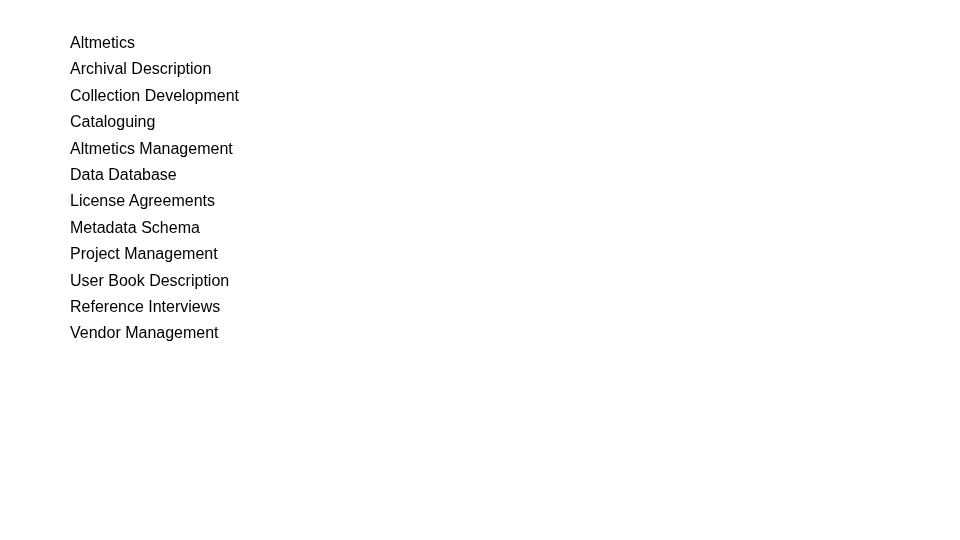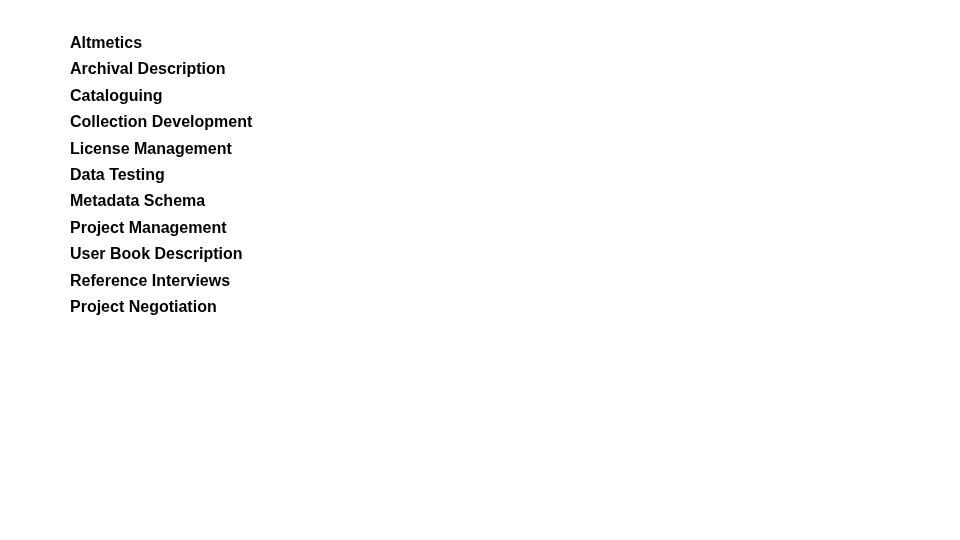--- a/index.html
+++ b/index.html
@@ -1,19 +1,18 @@
 <!DOCTYPE html>
 <html><head>
   <meta charset="utf-8">
   <style>
     * {
       margin: 0;
       padding: 0;
       box-sizing: border-box;
-      font-weight: bold;
     }
     body {
       width: 960px;
       height: 540px;
       background: #ffffff;
       font-family: Arial, sans-serif;
       font-size: 16px;
       line-height: 1.6;
       color: #000000;
     }
@@ -26,22 +25,23 @@
       line-height: 1.65;
       color: #000000;
     }
   </style>
 </head>
 <body>
 
 <div class="list-container">
 <span class="list-item">Altmetics</span>
     <span class="list-item">Archival Description</span>
+    <span class="list-item">Collection Development</span>
     <span class="list-item">Cataloguing</span>
-    <span class="list-item">Collection Development</span>
-    <span class="list-item">License Management</span>
-    <span class="list-item">Data Testing</span>
+    <span class="list-item">Altmetics Management</span>
+    <span class="list-item">Data Database</span>
+    <span class="list-item">License Agreements</span>
     <span class="list-item">Metadata Schema</span>
     <span class="list-item">Project Management</span>
     <span class="list-item">User Book Description</span>
     <span class="list-item">Reference Interviews</span>
-    <span class="list-item">Project Negotiation</span>
+    <span class="list-item">Vendor Management</span>
   </div>
 
 </body></html>

